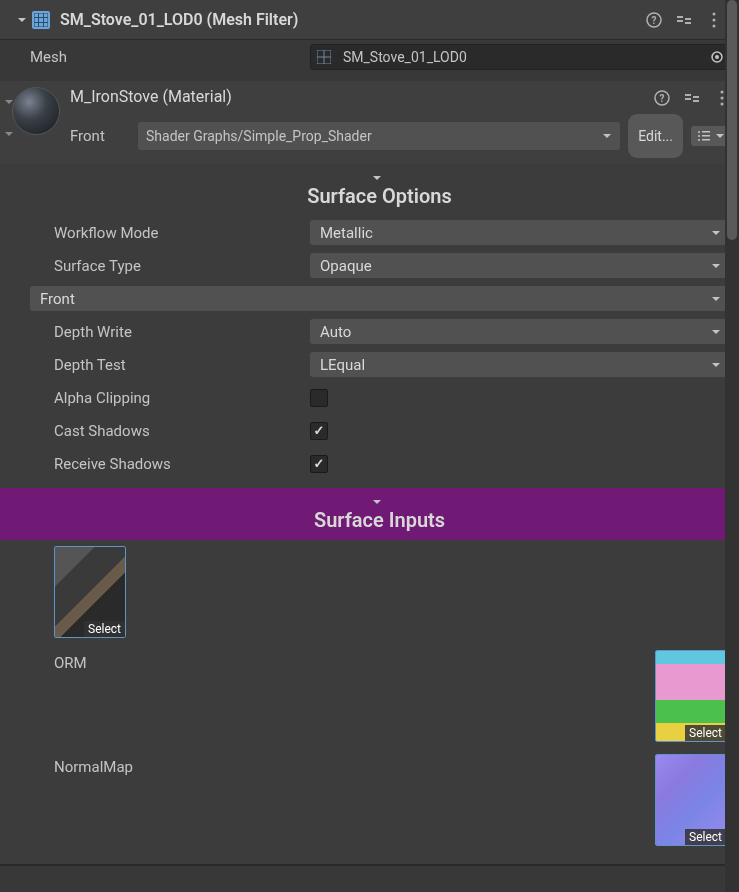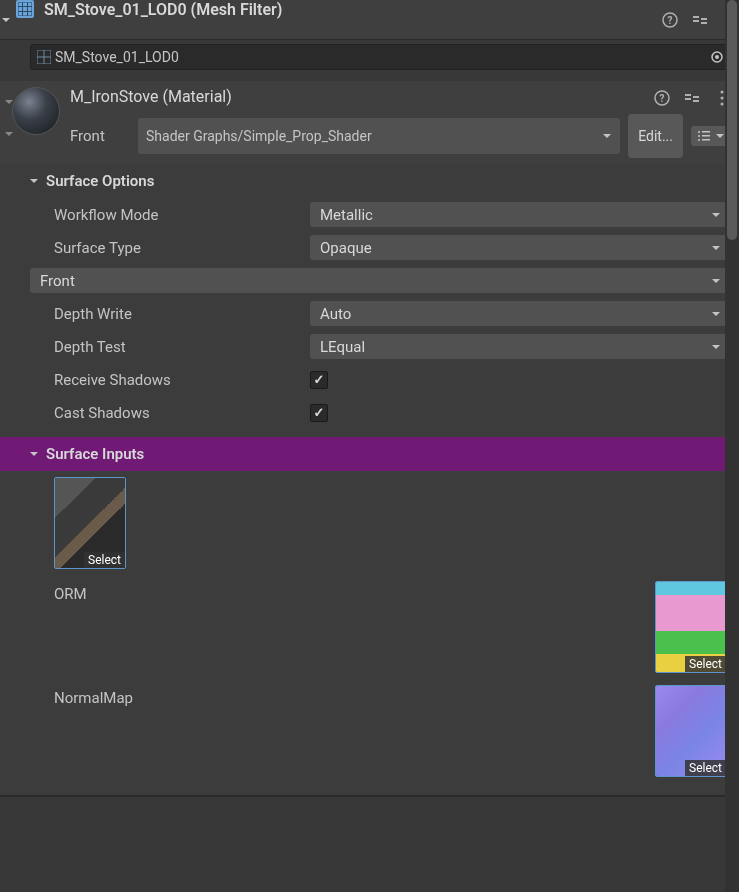--- a/index.html
+++ b/index.html
@@ -1,44 +1,44 @@
 <!DOCTYPE html>
 <html><head>
 <meta charset="utf-8">
 <style>
 * { margin: 0; padding: 0; box-sizing: border-box; font-family: -apple-system, BlinkMacSystemFont, "Segoe UI", Roboto, sans-serif; }
 body { background: #383838; color: #c4c4c4; font-size: 14px; width: 739px; height: 892px; position: relative; }
-.component-header { background: #3f3f3f; height: 40px; display: flex; padding: 0 0; border-bottom: 1px solid #2a2a2a; }
+.component-header { background: #3f3f3f; height: 40px; display: flex; align-items: center; padding: 0 16px; border-bottom: 1px solid #2a2a2a; }
 .field-row { display: flex; align-items: center; padding: 4px 8px 4px 30px; height: 33px; }
 .field-label { width: 280px; color: #c4c4c4; font-size: 15px; }
 .field-label.indent { padding-left: 24px; }
 .object-field { flex: 1; background: #2a2a2a; border-radius: 3px; height: 26px; display: flex; align-items: center; padding: 0 6px; border: 1px solid #222; justify-content: space-between; }
-.object-field-content { display: flex; align-items: center; gap: 4px; }
+.object-field-content { display: flex; align-items: center; gap: 12px; }
 .grid-icon-small { width: 14px; height: 14px; opacity: 0.7; }
 .target-icon { width: 14px; height: 14px; }
 .foldout { display: flex; align-items: center; cursor: pointer; }
 .foldout-arrow { width: 12px; height: 12px; margin-right: 4px; }
 .grid-icon { width: 18px; height: 18px; background: #6ba4d9; margin-right: 10px; border-radius: 2px; display: flex; align-items: center; justify-content: center; }
 .header-title { font-size: 16px; font-weight: 600; color: #d8d8d8; flex: 1; }
 .header-icons { display: flex; gap: 12px; align-items: center; }
 .icon-btn { width: 18px; height: 18px; cursor: pointer; opacity: 0.85; }
 
 .material-section { background: #3c3c3c; margin-top: 8px; }
 .material-header { display: flex; align-items: flex-start; padding: 6px 8px; background: #3f3f3f; }
 .material-preview { width: 48px; height: 48px; border-radius: 24px; background: radial-gradient(circle at 35% 30%, #7a8290 0%, #3a4048 40%, #15181d 100%); margin: 0 10px 0 4px; border: 1px solid #555; }
 .material-info { flex: 1; display: flex; flex-direction: column; gap: 8px; }
 .material-title { font-size: 16px; color: #d8d8d8; }
 .shader-row { display: flex; align-items: center; gap: 8px; }
 .shader-label { font-size: 15px; color: #c4c4c4; width: 60px; }
-.shader-dropdown { flex: 1; background: #515151; border-radius: 3px; height: 36px; display: flex; align-items: center; justify-content: space-between; padding: 0 8px; font-size: 14px; gap: 22px; }
-.edit-btn { background: #585858; border-radius: 4px; padding: 14px 10px; font-size: 14px; color: #d8d8d8; cursor: pointer; }
+.shader-dropdown { flex: 1; background: #515151; border-radius: 3px; height: 28px; display: flex; align-items: center; justify-content: space-between; padding: 0 8px; font-size: 14px; gap: 22px; }
+.edit-btn { background: #585858; border-radius: 9px; padding: 14px 10px; font-size: 14px; color: #d8d8d8; cursor: pointer; }
 .list-btn { background: #585858; border-radius: 3px; padding: 3px 6px; display: flex; align-items: center; gap: 4px; cursor: pointer; }
 .side-foldout { position: absolute; left: 4px; width: 10px; height: 10px; }
 
-.section-header { display: flex; align-items: center; padding: 8px 8px 8px 28px; font-size: 15px; font-weight: 600; color: #d8d8d8; }
+.section-header { display: flex; align-items: center; padding: 8px 8px 8px 28px; font-size: 20px; font-weight: 600; color: #d8d8d8; flex-direction: column; }
 .section-content { padding-bottom: 8px; }
 
 .dropdown-field { flex: 1; background: #515151; border-radius: 3px; height: 25px; display: flex; align-items: center; justify-content: space-between; padding: 0 10px; font-size: 15px; color: #d8d8d8; }
 .dropdown-arrow { width: 10px; height: 10px; }
 
 .checkbox { width: 18px; height: 18px; background: #2a2a2a; border: 1px solid #1a1a1a; border-radius: 2px; display: flex; align-items: center; justify-content: center; }
 .checkbox.checked::after { content: "✓"; color: #d8d8d8; font-size: 13px; font-weight: bold; }
 
 .texture-row { display: flex; align-items: flex-start; padding: 6px 12px 6px 54px; }
 .texture-label { flex: 1; font-size: 15px; padding-top: 4px; }
@@ -89,20 +89,21 @@
       </svg>
     <svg class="icon-btn" viewBox="0 0 18 18">
         <circle cx="9" cy="3" r="1.5" fill="#c4c4c4"></circle>
         <circle cx="9" cy="9" r="1.5" fill="#c4c4c4"></circle>
         <circle cx="9" cy="15" r="1.5" fill="#c4c4c4"></circle>
       </svg>
   </div>
 </div>
 
 <div class="field-row">
+  <div class="field-label">Mesh</div>
   <div class="object-field">
     <div class="object-field-content">
       <svg class="grid-icon-small" viewBox="0 0 14 14">
           <rect x="0" y="0" width="14" height="14" fill="none" stroke="#8ab4d8" stroke-width="1"></rect>
           <line x1="0" y1="7" x2="14" y2="7" stroke="#8ab4d8"></line>
           <line x1="7" y1="0" x2="7" y2="14" stroke="#8ab4d8"></line>
         </svg>
       <span>SM_Stove_01_LOD0</span>
     </div>
     <svg class="target-icon" viewBox="0 0 14 14">
@@ -211,25 +212,29 @@
     <div class="field-row">
         <div class="field-label indent">Depth Test</div>
         <div class="dropdown-field">
           <span>LEqual</span>
           <svg class="dropdown-arrow" viewBox="0 0 10 10">
             <path d="M1 3 L5 7 L9 3 Z" fill="#c4c4c4"></path>
           </svg>
         </div>
       </div>
     <div class="field-row">
+        <div class="field-label indent">Alpha Clipping</div>
+        <div class="checkbox"></div>
+      </div>
+    <div class="field-row">
+        <div class="field-label indent">Cast Shadows</div>
+        <div class="checkbox checked"></div>
+      </div>
+    <div class="field-row">
         <div class="field-label indent">Receive Shadows</div>
-        <div class="checkbox checked"></div>
-      </div>
-    <div class="field-row">
-        <div class="field-label indent">Cast Shadows</div>
         <div class="checkbox checked"></div>
       </div>
   </div>
 
   <div class="section-header" style="background:#701a75;">
     <svg class="foldout-arrow" viewBox="0 0 12 12" style="margin-right:6px;">
         <path d="M2 4 L6 8 L10 4 Z" fill="#c4c4c4"></path>
       </svg>
     <span>Surface Inputs</span>
   </div>

